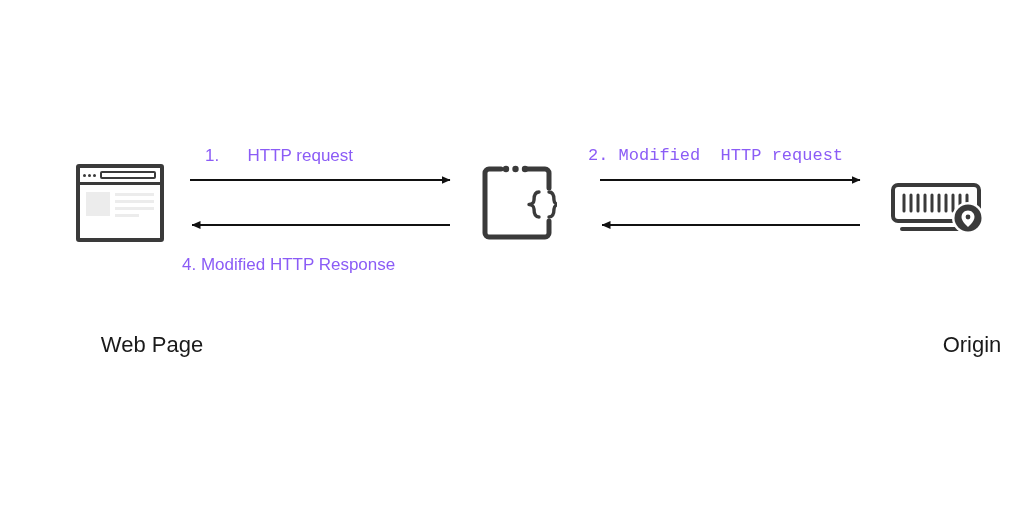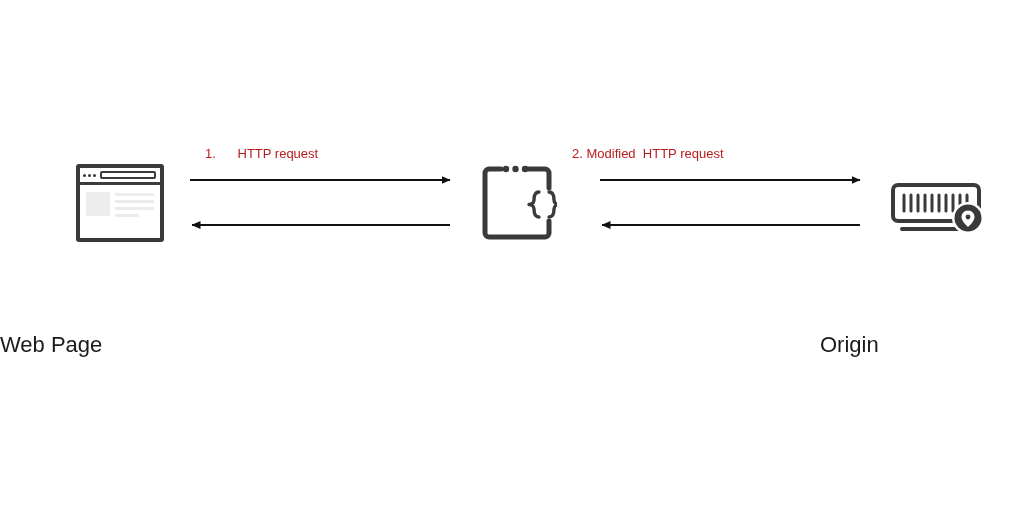--- a/index.html
+++ b/index.html
@@ -115,48 +115,49 @@
     top: 182px;
     width: 100px;
     height: 56px;
   }
 
   
   .node-caption {
     position: absolute;
     font-size: 22px;
     color: #1a1a1a;
-    text-align: left;
+    text-align: center;
     white-space: nowrap;
     line-height: 1;
+    margin-left: 32px;
   }
   #caption-webpage { left: 0px;   top: 334px; width: 240px; }
   #caption-worker  { left: 400px; top: 334px; width: 240px; }
   #caption-origin  { left: 820px; top: 334px; width: 240px; }
 
   
   .arrow-svg {
     position: absolute;
     left: 0;
     top: 0;
     width: 1024px;
     height: 505px;
     pointer-events: none;
   }
 
   
   .arrow-label {
     position: absolute;
-    font-size: 13px;
-    color: #b91c1c;
+    font-size: 17px;
+    color: #8b5cf6;
     white-space: pre;
     line-height: 1;
   }
   #label-1 { left: 205px; top: 147px; }
-  #label-2 { left: 572px; top: 147px; }
+  #label-2 { left: 588px; top: 147px; font-family: Liberation Mono, monospace; }
   #label-3 { left: 604px; top: 256px; }
   #label-4 { left: 182px; top: 256px; }
 </style>
 </head>
 <body>
 
 <div id="diagram">
 
   <svg class="arrow-svg" viewBox="0 0 1024 505">
     <defs>
@@ -235,19 +236,20 @@
       <path d="M79,28.5 C75.4,28.5 72.5,31.4 72.5,35 C72.5,39.6 79,45 79,45 C79,45 85.5,39.6 85.5,35 C85.5,31.4 82.6,28.5 79,28.5 Z" fill="#ffffff"></path>
       <circle cx="79" cy="35" r="2.4" fill="#3a3a3a"></circle>
     </svg>
   </div>
 
   <div class="arrow-label" id="label-1">1.      HTTP request</div>
 
   <div class="arrow-label" id="label-2">2. Modified  HTTP request</div>
 
 
+  <div class="arrow-label" id="label-4">4. Modified HTTP Response</div>
 
   <div class="node-caption" id="caption-webpage">Web Page</div>
 
 
   <div class="node-caption" id="caption-origin">Origin</div>
 
 </div>
 
 </body></html>

